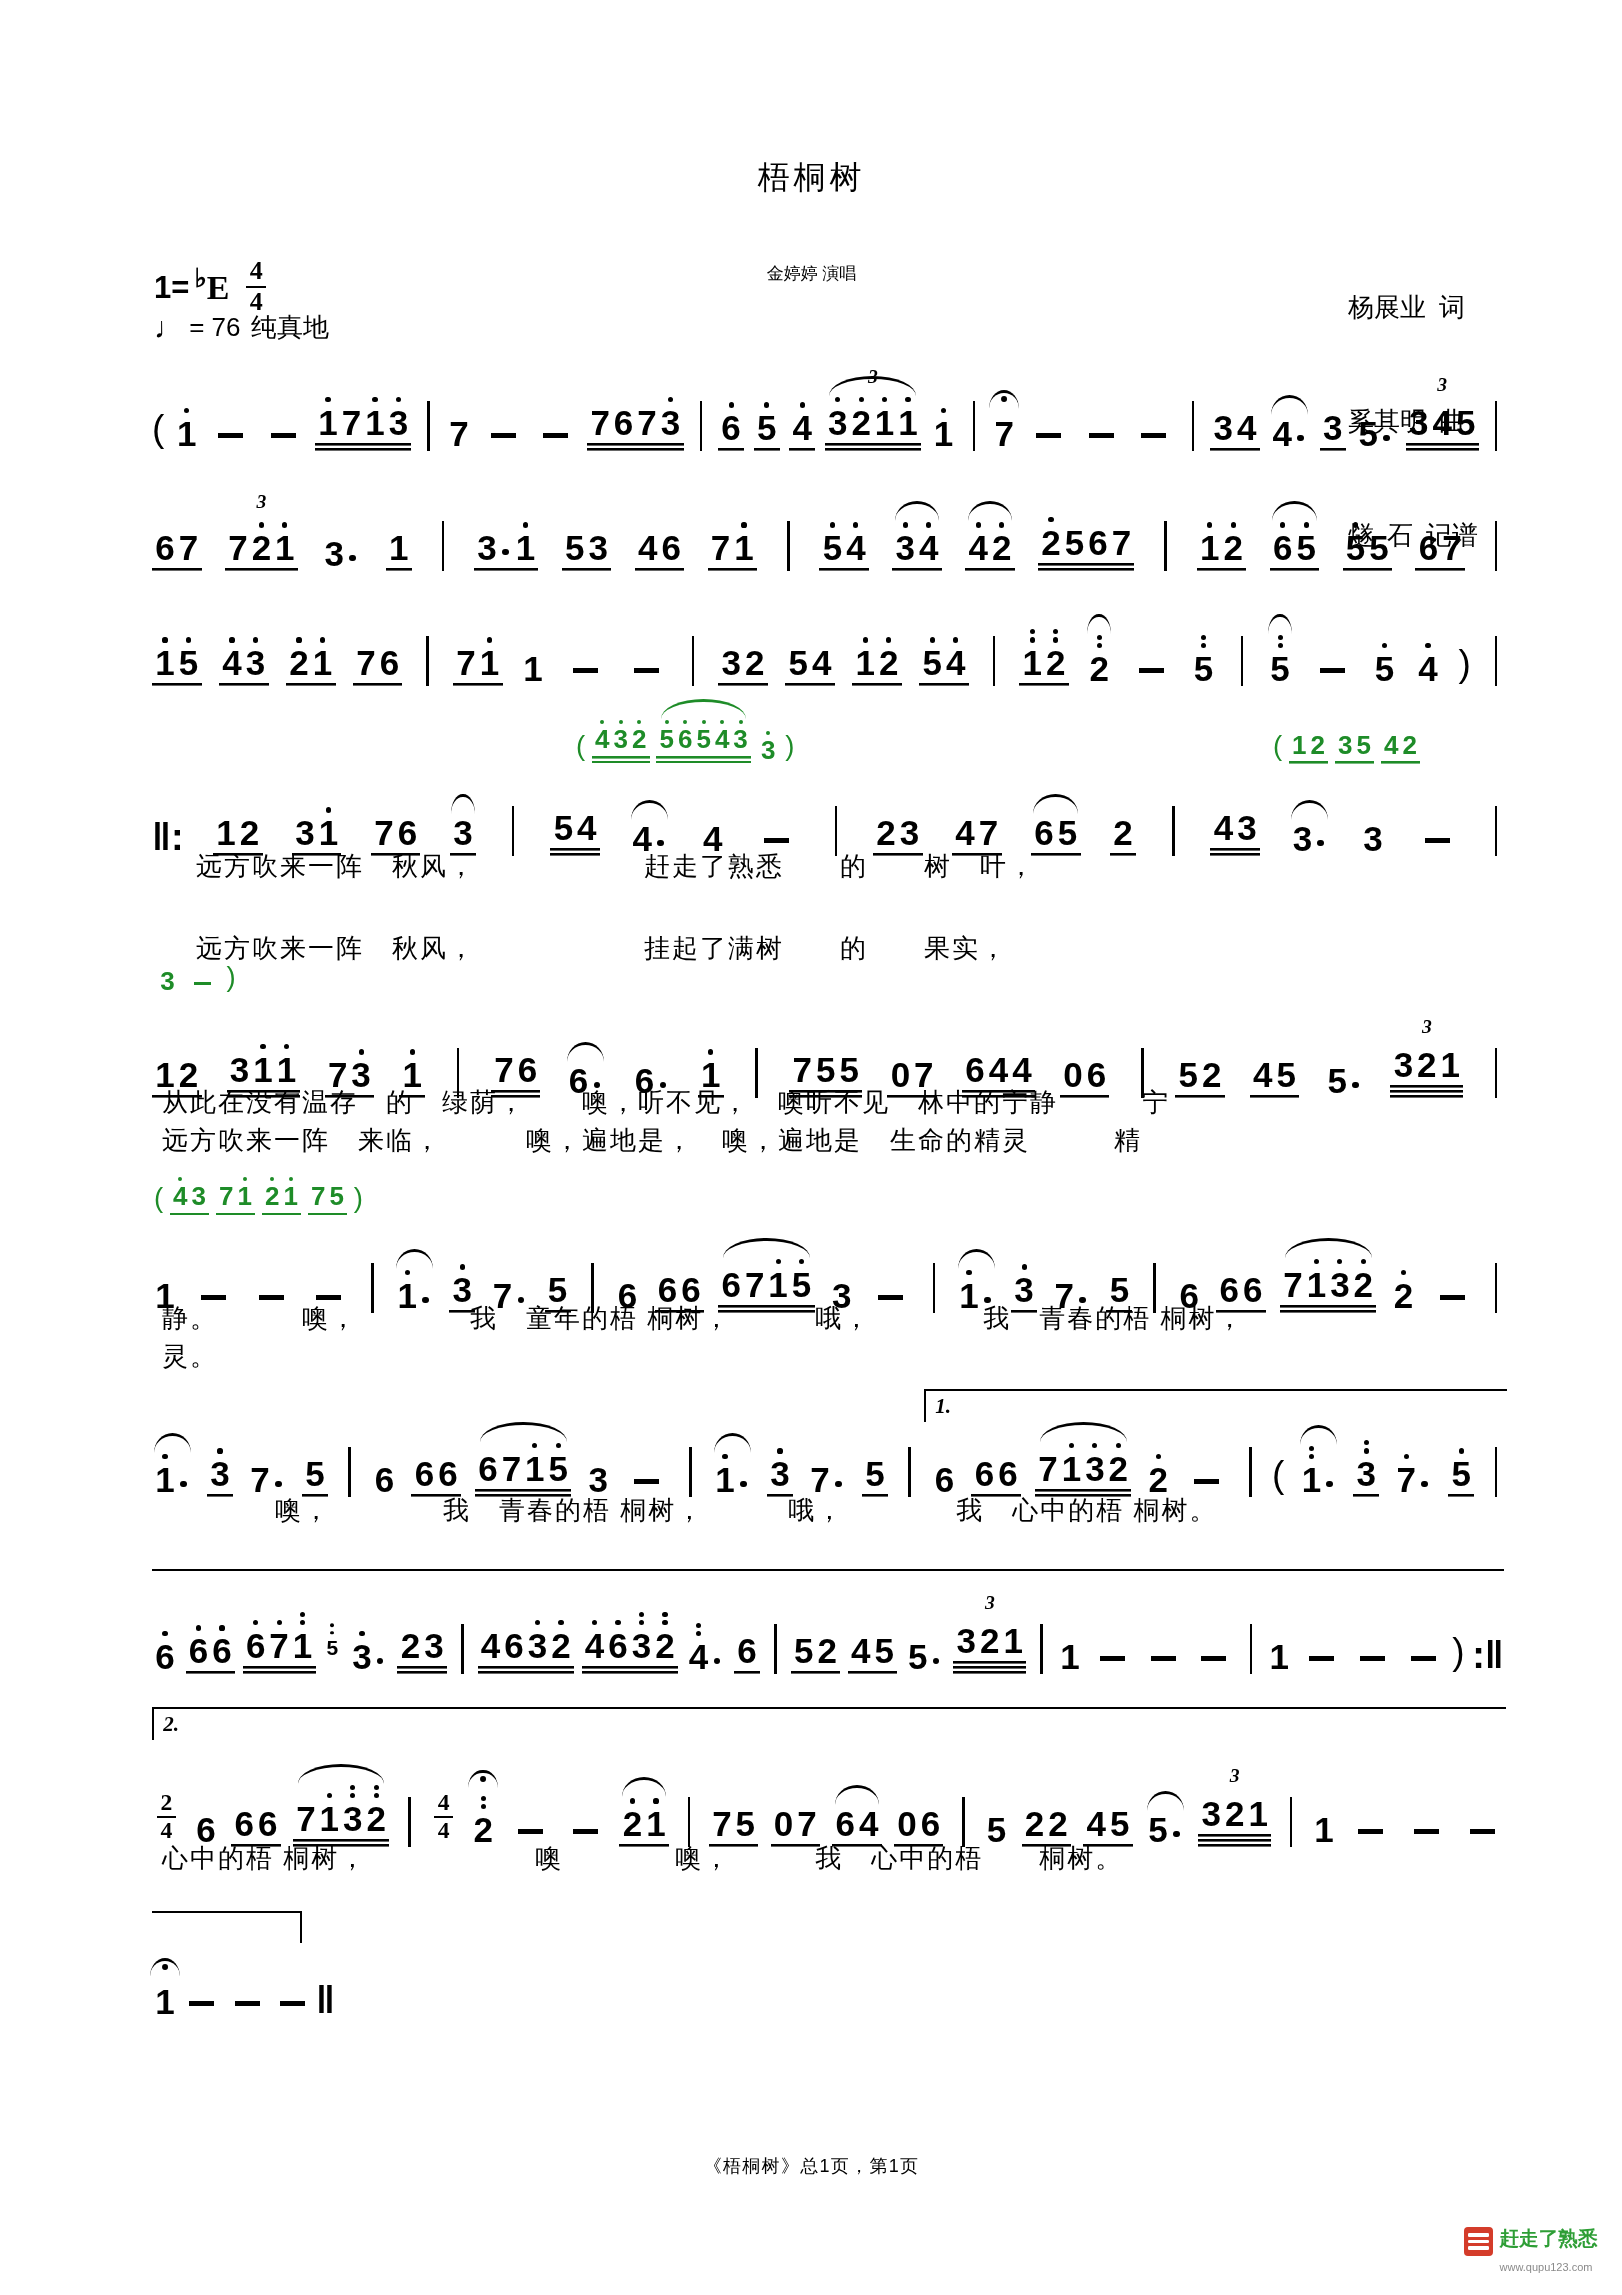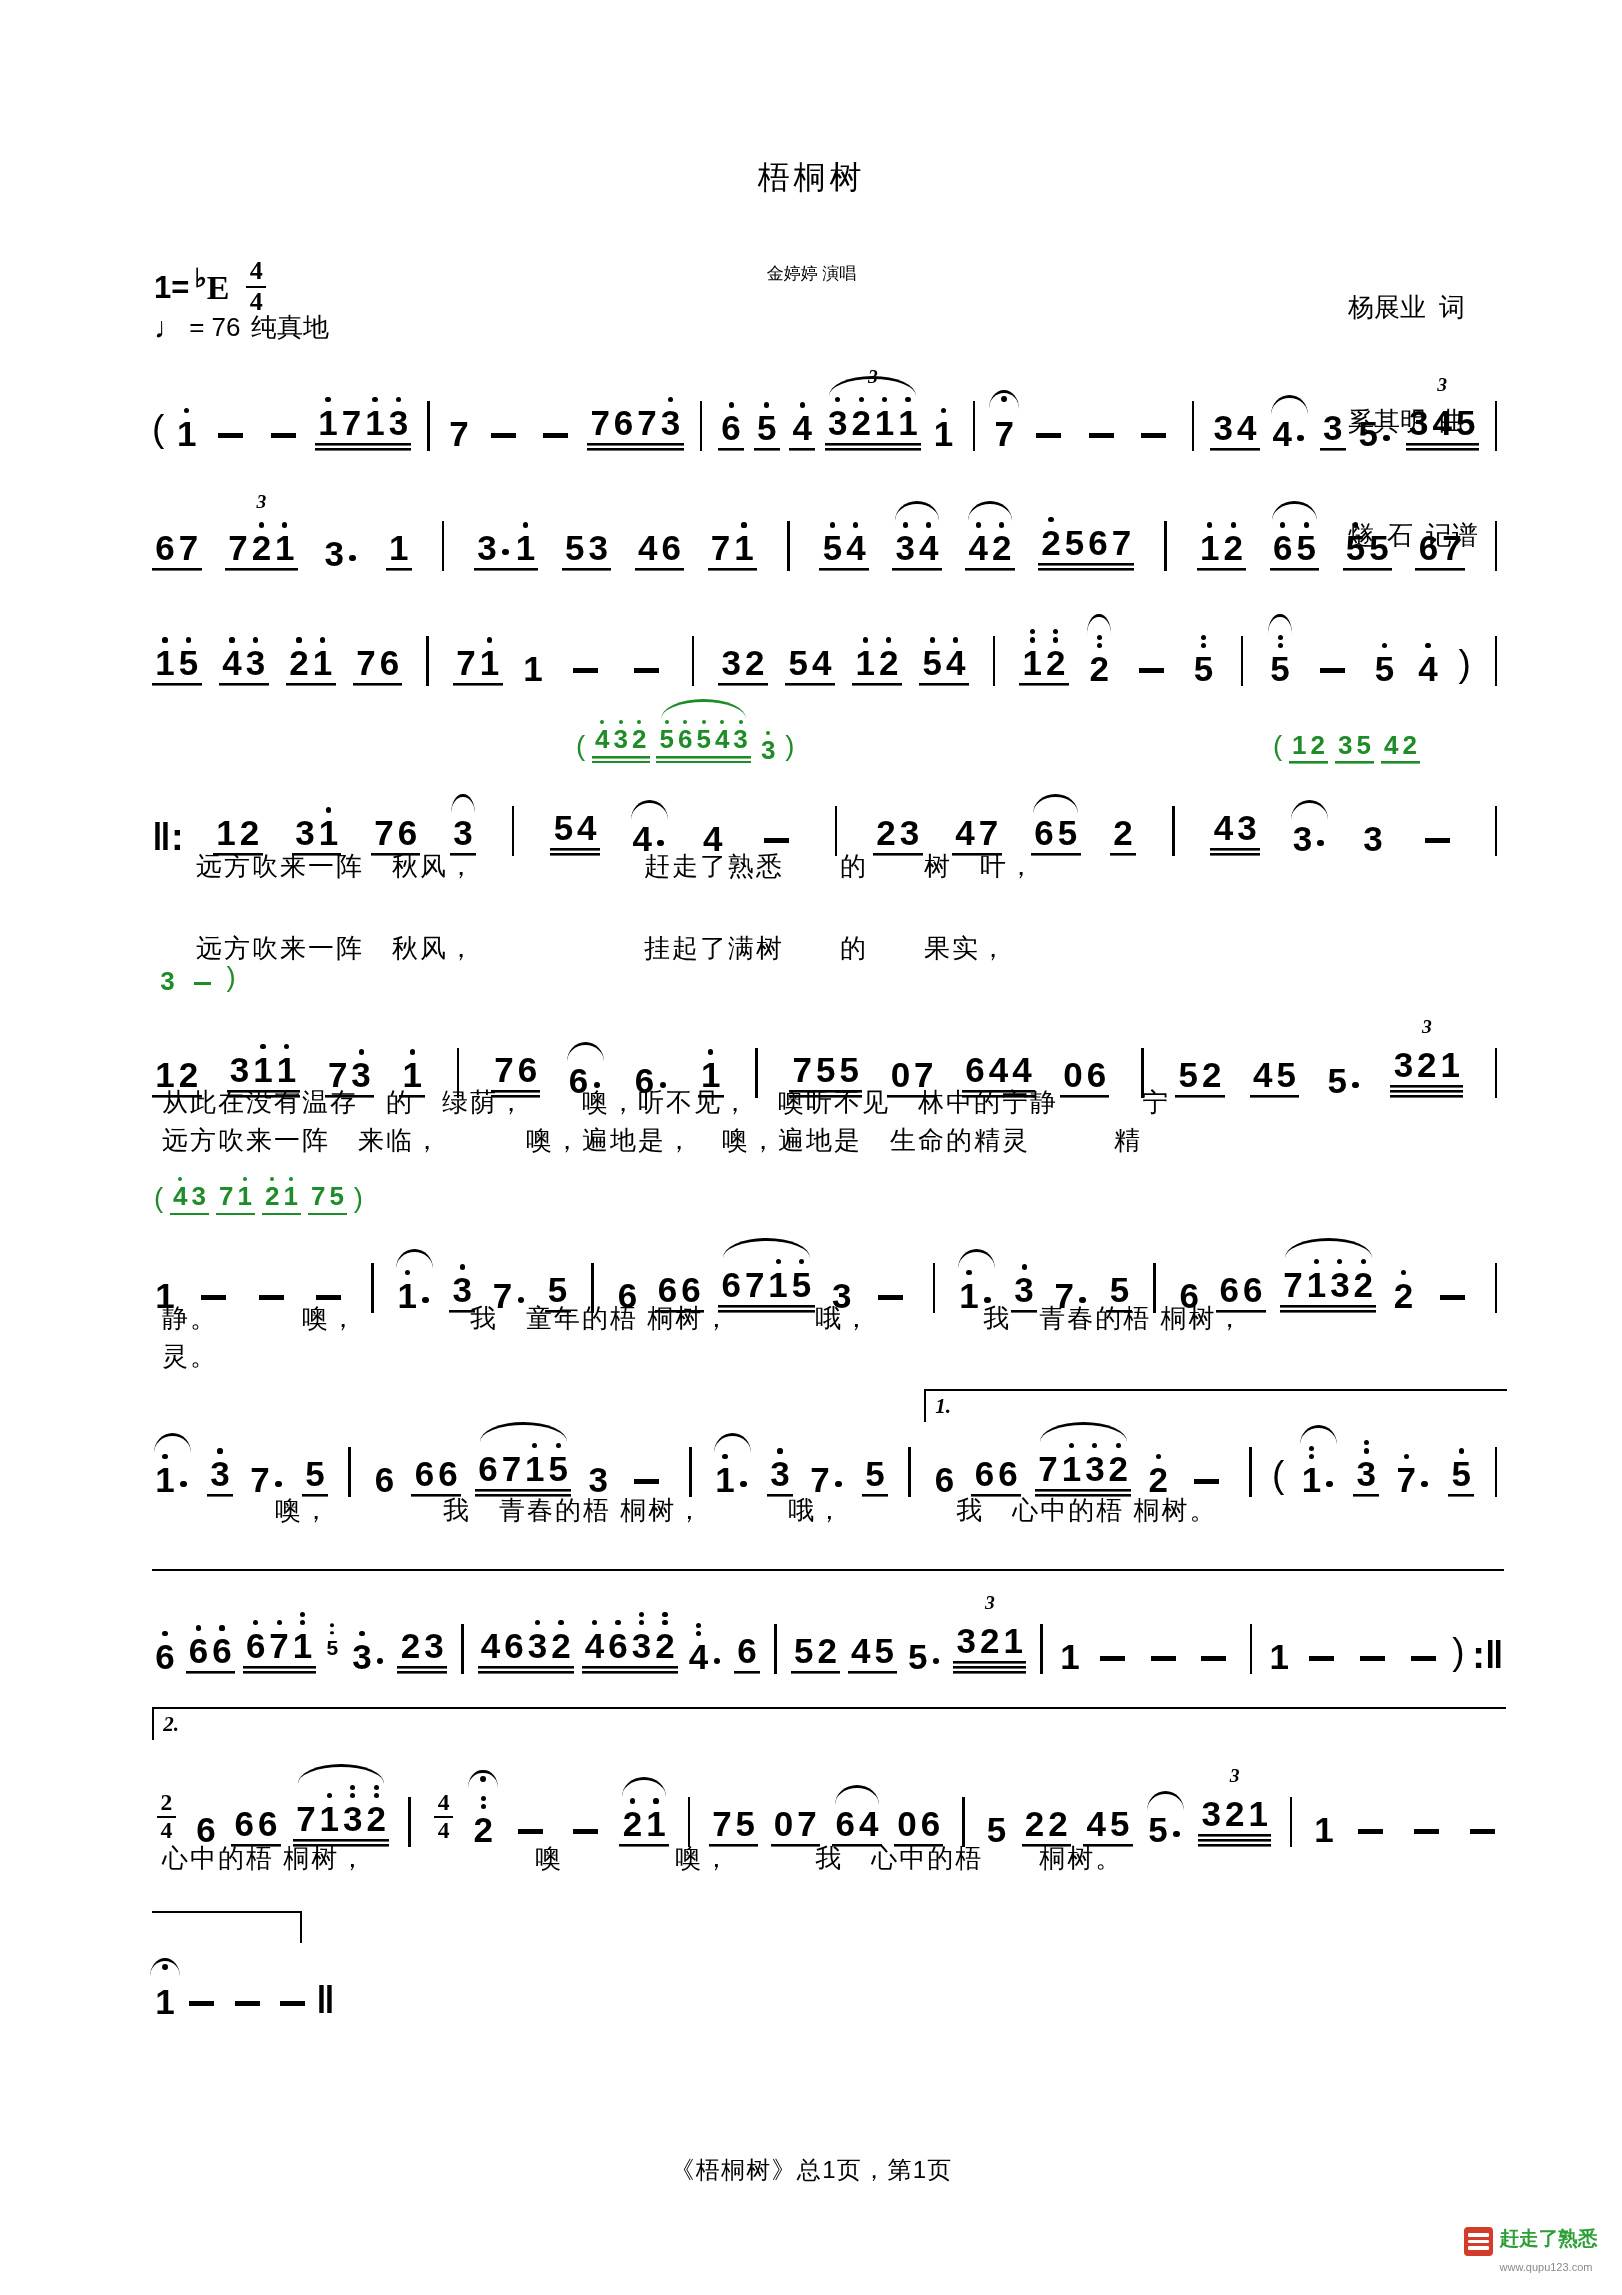--- a/index.html
+++ b/index.html
@@ -61,21 +61,21 @@
   .green .par{font-size:27.5px;}
   
   .lyrics{position:absolute;font-size:26px;letter-spacing:2px;white-space:pre;}
   
   .volta{position:absolute;border-top:2.6px solid #000;border-left:2.6px solid #000;height:31px;}
   .volta .vlabel{position:absolute;left:9.2px;top:2.6px;font-family:"Liberation Serif",serif;
        font-style:italic;font-weight:700;font-size:21px;}
   .contline{position:absolute;border-top:2.6px solid #000;height:0;}
   .endbracket{position:absolute;border-top:2.6px solid #000;border-right:2.6px solid #000;height:30px;}
   
-  .footer{width:100%;text-align:center;top:2154px;font-size:24px;letter-spacing:1.3px;}
+  .footer{width:100%;text-align:center;top:2154px;font-size:18px;letter-spacing:1.3px;}
   .watermark{left:1464px;top:2227px;display:flex;align-items:flex-start;gap:6.5px;cursor:pointer;}
   .wlogo{width:29px;height:29px;border-radius:3.9px;display:flex;flex-direction:column;
          justify-content:center;gap:3.3px;padding:0 3.9px;box-sizing:border-box;}
   .wbar{height:3.3px;border-radius:1.3px;}
   .wtxt{display:flex;flex-direction:column;}
   .wsite{font-weight:700;font-size:19.6px;line-height:22px;}
   .wurl{font-size:11px;line-height:13px;margin-top:12px;}
 </style>
 </head>
 <body>

